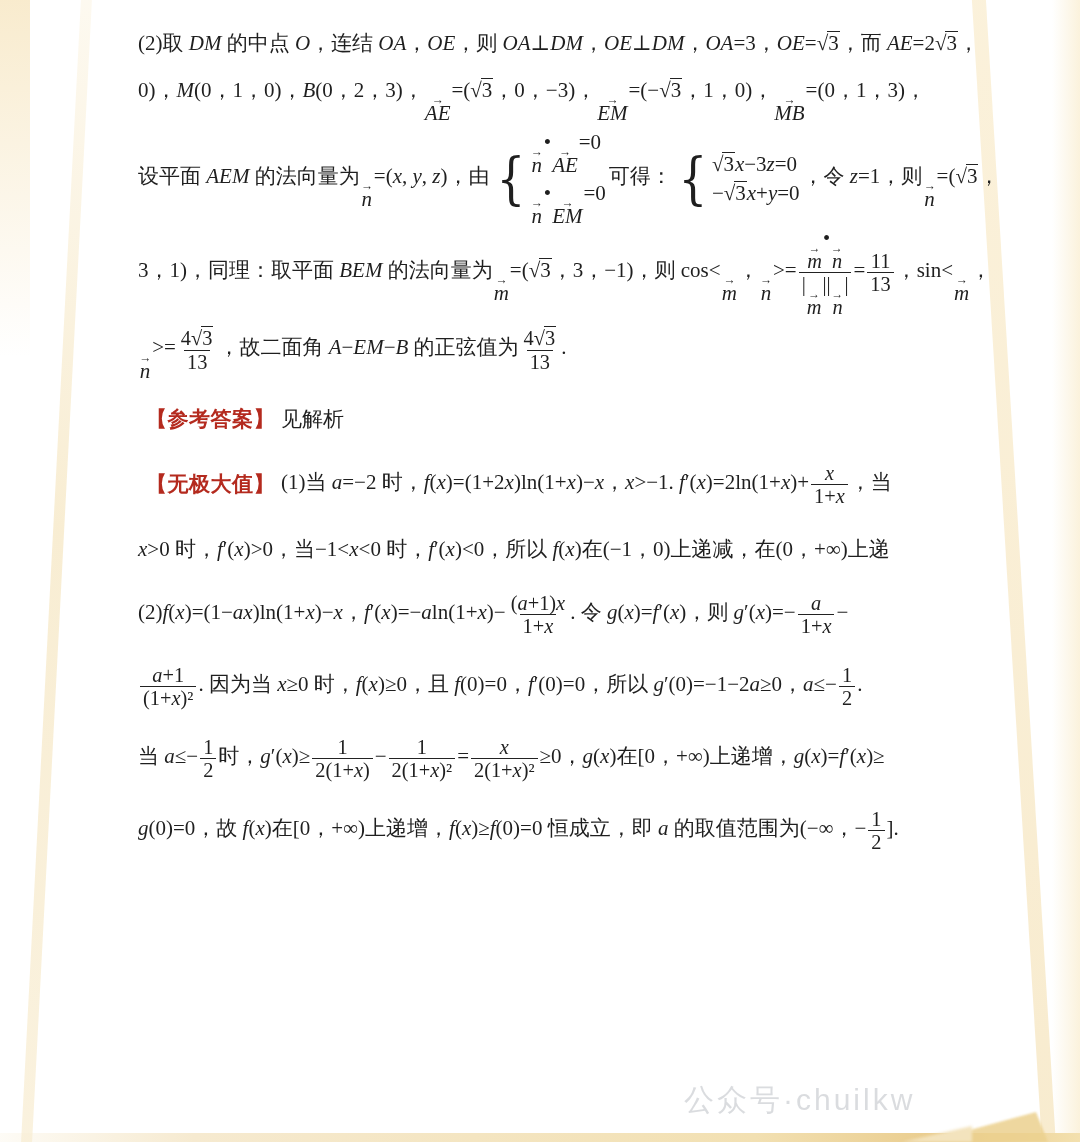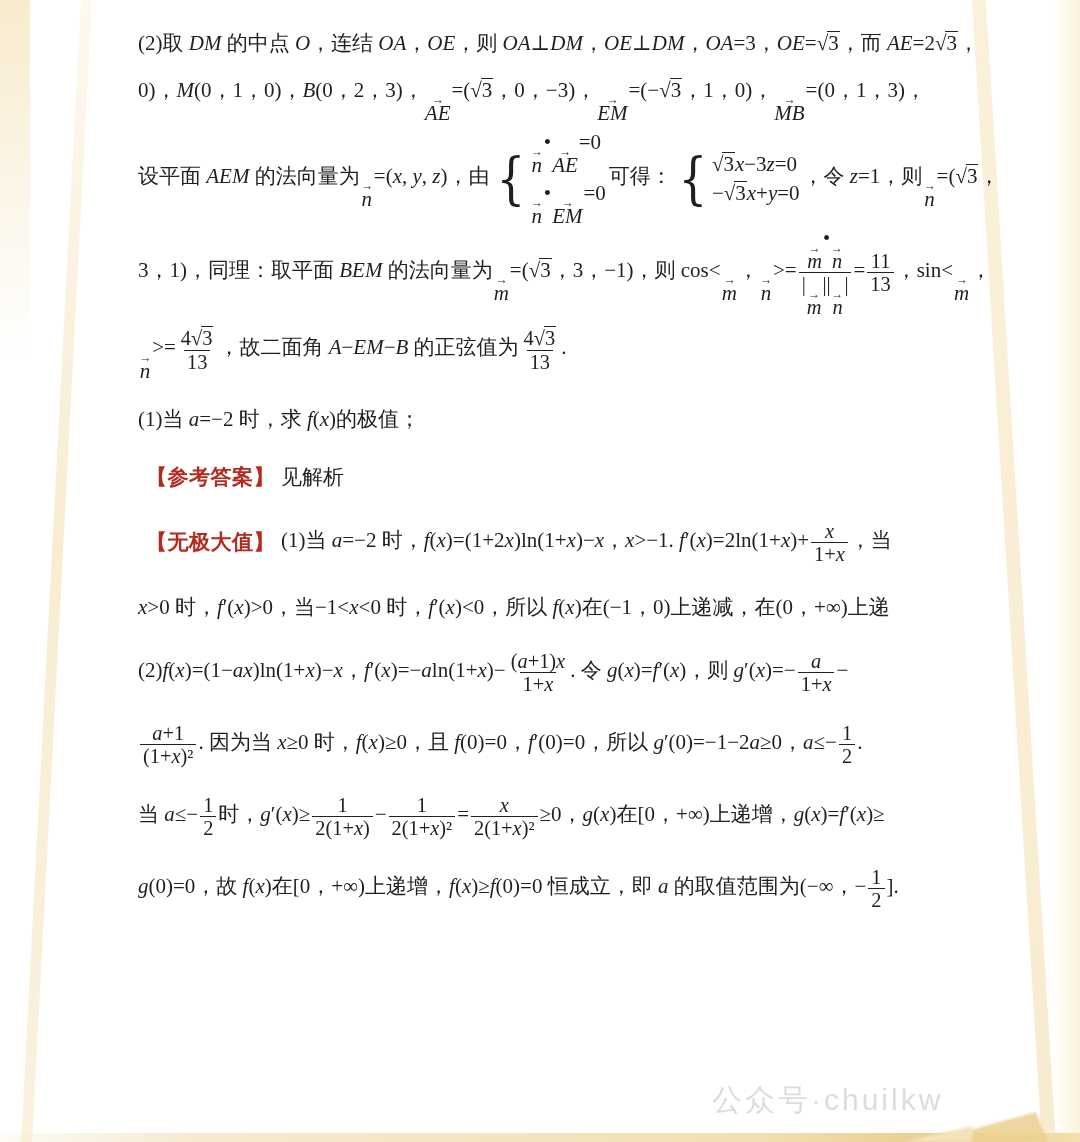--- a/index.html
+++ b/index.html
@@ -58,21 +58,21 @@
   .vec-arrow{font-size:.58em;line-height:.5;transform:translateY(1px);}
   .vec-base{line-height:1.05;}
 
   
   .cases{display:inline-flex;align-items:center;vertical-align:middle;margin:0 3px;}
   .cases-brace{font-size:2.7em;font-weight:300;line-height:.85;margin-right:1px;
     font-family:"DejaVu Serif",serif;transform:scaleX(.8);}
   .cases-col{display:inline-flex;flex-direction:column;gap:5px;}
   .cases-row{line-height:1.15;}
 
-  .watermark{position:absolute;left:712px;top:1080px;font-size:30px;letter-spacing:3px;
+  .watermark{position:absolute;left:684px;top:1080px;font-size:30px;letter-spacing:3px;
     color:#a9adb4;opacity:.42;font-family:"Liberation Sans","DejaVu Sans",sans-serif;}
 </style>
 </head>
 <body>
 
 <div class="edge edge-left-corner"></div>
 <div class="edge edge-left-line"></div>
 <div class="edge edge-right-band"></div>
 <div class="edge edge-right-line"></div>
 <div class="edge edge-bottom"></div>
@@ -167,23 +167,20 @@
           <span class="vec-base"><span class="it">n</span></span>
         </span>&gt;=<span class="frac">
           <span class="fn">4<span class="sqrt"><span class="sqrt-sign">√</span><span class="sqrt-body">3</span></span></span>
           <span class="fd">13</span>
         </span>，故二面角 <span class="it">A</span>−<span class="it">EM</span>−<span class="it">B</span> 的正弦值为<span class="frac">
           <span class="fn">4<span class="sqrt"><span class="sqrt-sign">√</span><span class="sqrt-body">3</span></span></span>
           <span class="fd">13</span>
         </span>.</span>
     </div>
     <div class="line">
-      <span class="line-math">(1)当 <span class="it">a</span>=−2 时，求 <span class="it">f</span>(<span class="it">x</span>)的极值；</span>
-    </div>
-    <div class="line">
       <span class="ans-label">【参考答案】</span>
       <span class="line-math">见解析</span>
     </div>
     <div class="line h72">
       <span class="ans-label">【无极大值】</span>
       <span class="line-math">(1)当 <span class="it">a</span>=−2 时，<span class="it">f</span>(<span class="it">x</span>)=(1+2<span class="it">x</span>)<span class="up">ln</span>(1+<span class="it">x</span>)−<span class="it">x</span>，<span class="it">x</span>&gt;−1. <span class="it">f</span>′(<span class="it">x</span>)=2<span class="up">ln</span>(1+<span class="it">x</span>)+<span class="frac">
           <span class="fn"><span class="it">x</span></span>
           <span class="fd">1+<span class="it">x</span></span>
         </span>，当</span>
     </div>

